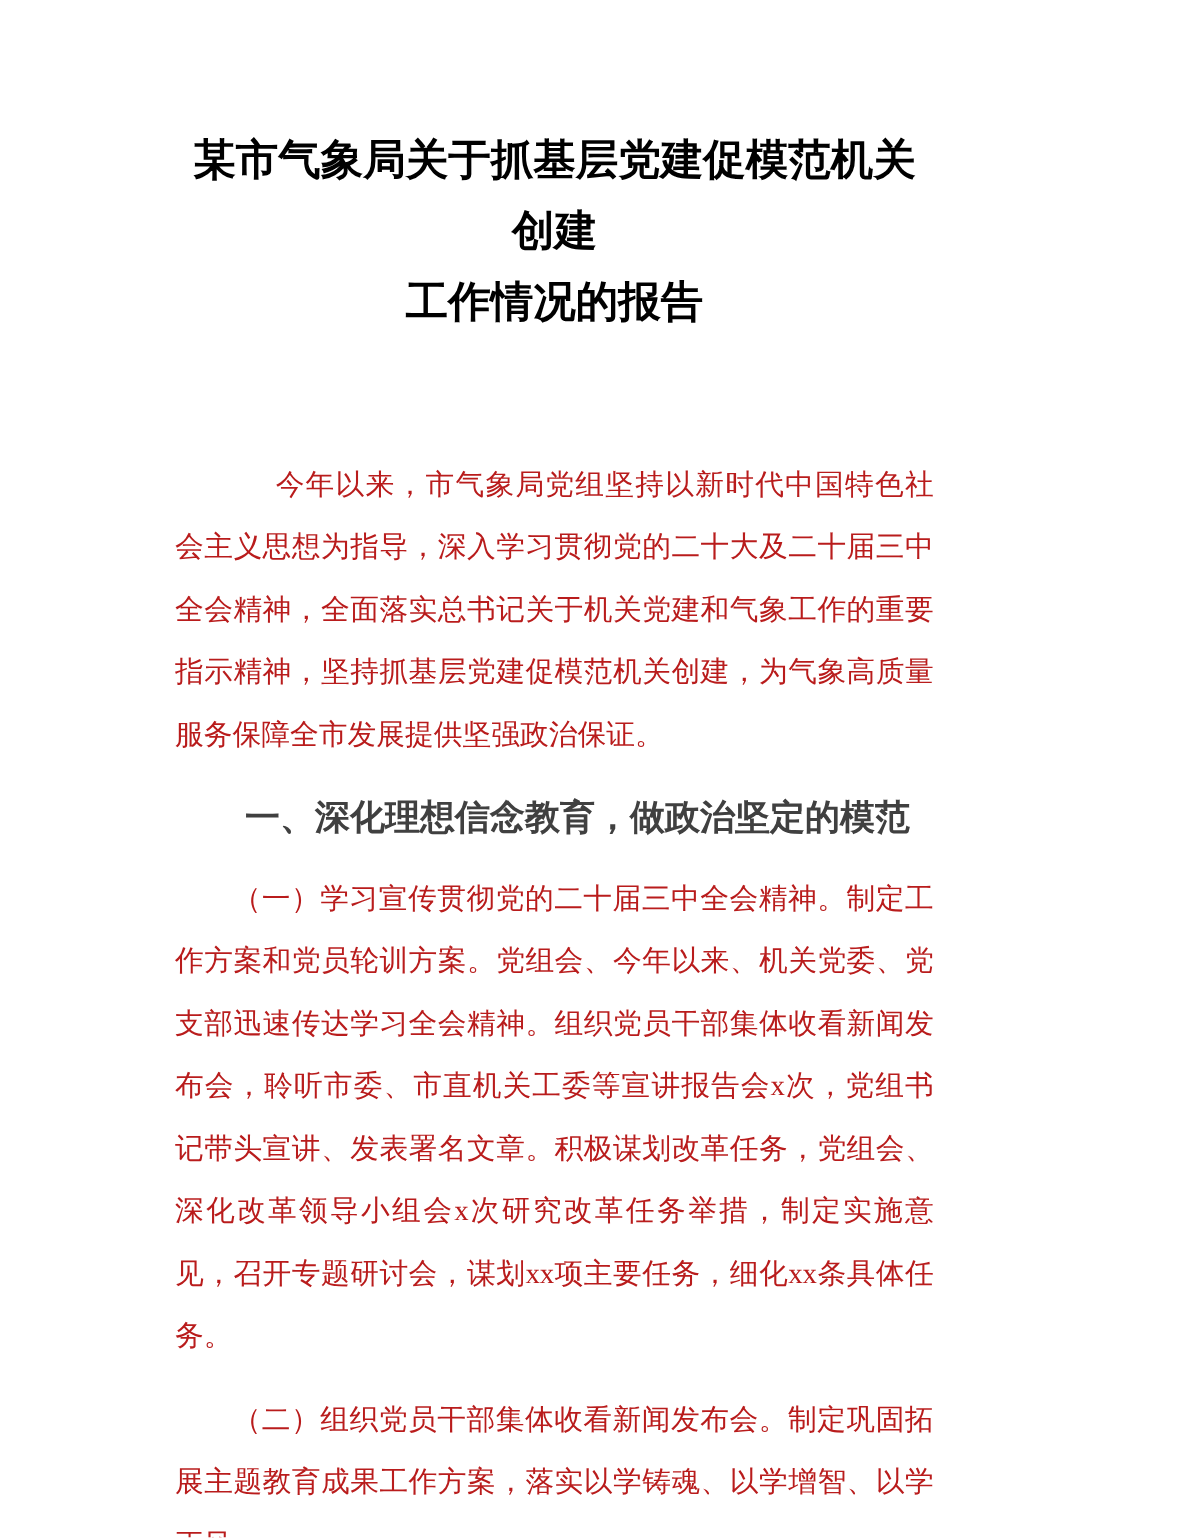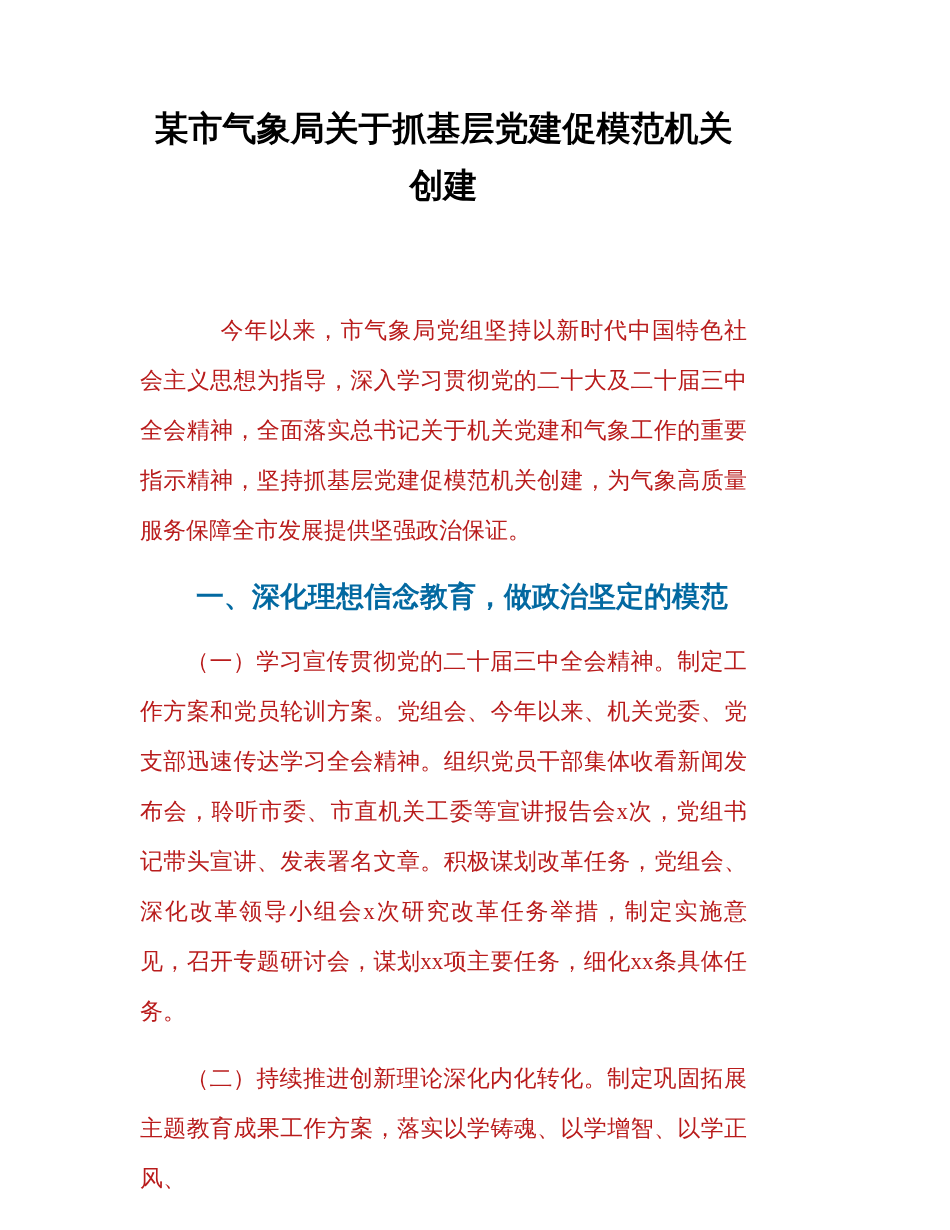--- a/index.html
+++ b/index.html
@@ -41,37 +41,38 @@
   .body-para.intro {
     text-indent: 3.5em;
   }
   .section-heading {
     margin: 14px 0 14px 0;
     font-size: 28px;
     line-height: 50px;
     font-weight: 700;
     font-family: "Liberation Sans", sans-serif;
     text-indent: 2em;
-    color: #0369a1;
+    color: #404040;
   }
   .para-lead {
     font-weight: 400;
     font-family: "Liberation Sans", sans-serif;
   }
 </style>
 </head>
 <body>
 
 <div class="page">
 
   <h1 class="doc-title">
     <span class="title-line">某市气象局关于抓基层党建促模范机关创建</span>
+    <span class="title-line">工作情况的报告</span>
   </h1>
 
   <p class="body-para intro">今年以来，市气象局党组坚持以新时代中国特色社会主义思想为指导，深入学习贯彻党的二十大及二十届三中全会精神，全面落实总书记关于机关党建和气象工作的重要指示精神，坚持抓基层党建促模范机关创建，为气象高质量服务保障全市发展提供坚强政治保证。</p>
 
   <h2 class="section-heading">一、深化理想信念教育，做政治坚定的模范</h2>
 
   <p class="body-para"><span class="para-lead">（一）学习宣传贯彻党的二十届三中全会精神。</span><span>制定工作方案和党员轮训方案。党组会、今年以来、机关党委、党支部迅速传达学习全会精神。组织党员干部集体收看新闻发布会，聆听市委、市直机关工委等宣讲报告会x次，党组书记带头宣讲、发表署名文章。积极谋划改革任务，党组会、深化改革领导小组会x次研究改革任务举措，制定实施意见，召开专题研讨会，谋划xx项主要任务，细化xx条具体任务。</span></p>
 
-  <p class="body-para"><span class="para-lead">（二）持续推进创新理论深化内化转化。</span><span>制定巩固拓展主题教育成果工作方案，落实以学铸魂、以学增智、以学正风、</span></p>
+  <p class="body-para"><span class="para-lead">（二）组织党员干部集体收看新闻发布会。</span><span>制定巩固拓展主题教育成果工作方案，落实以学铸魂、以学增智、以学正风、</span></p>
 
 </div>
 
 </body></html>

